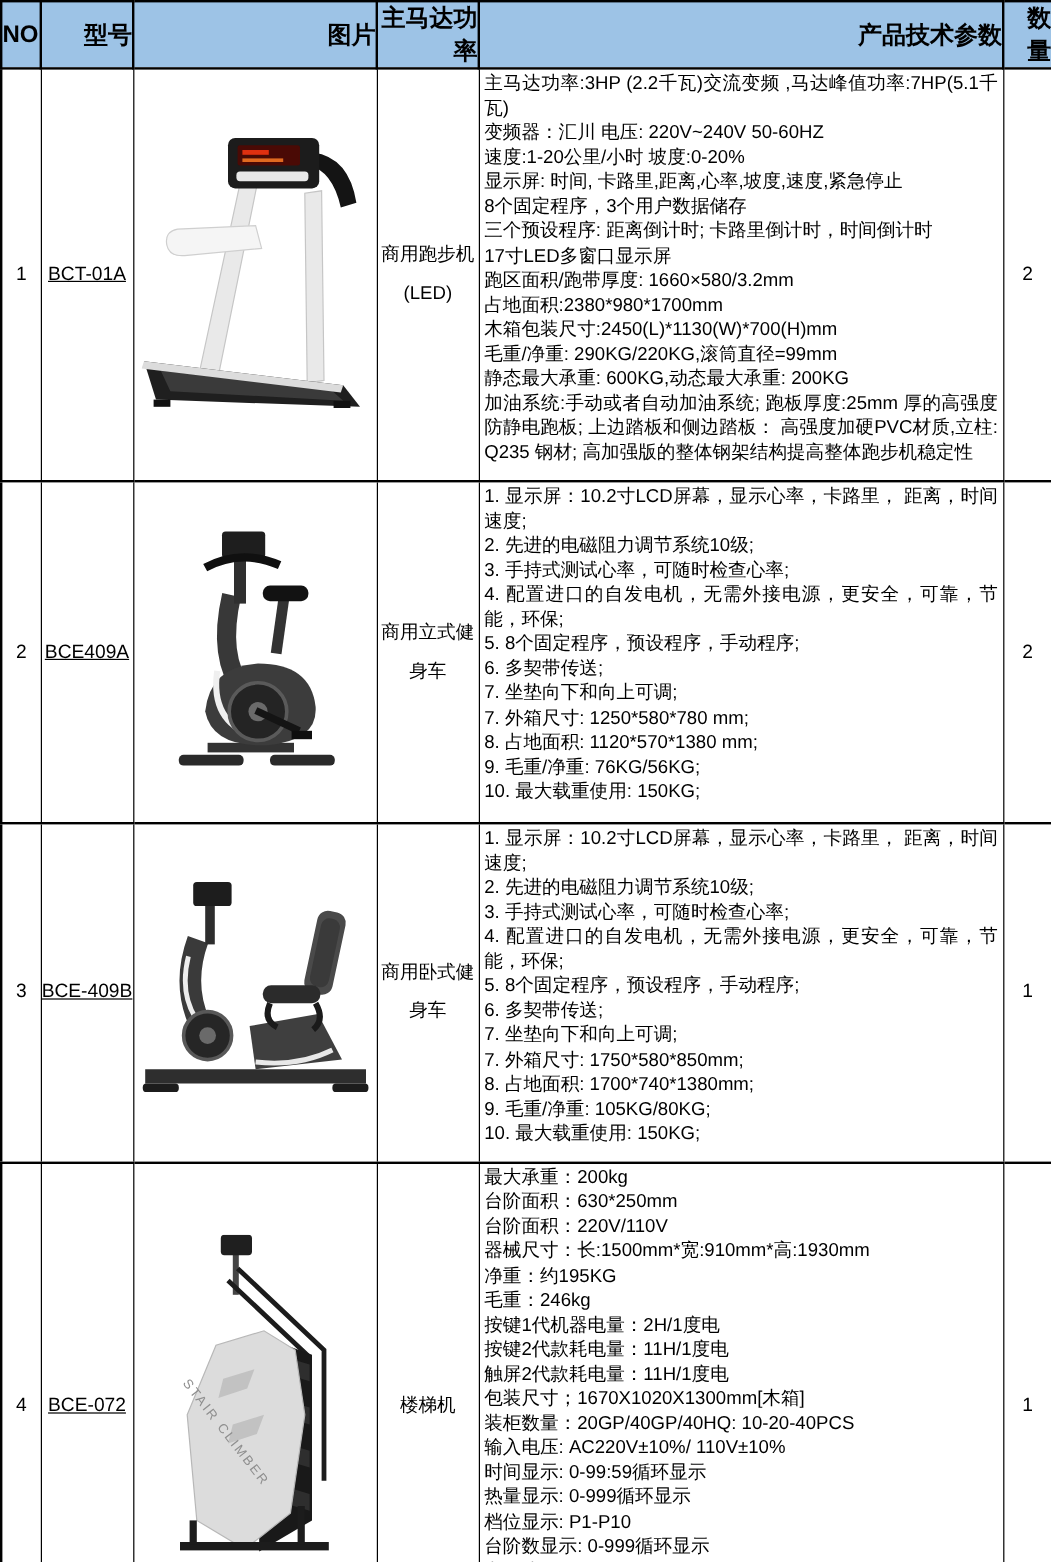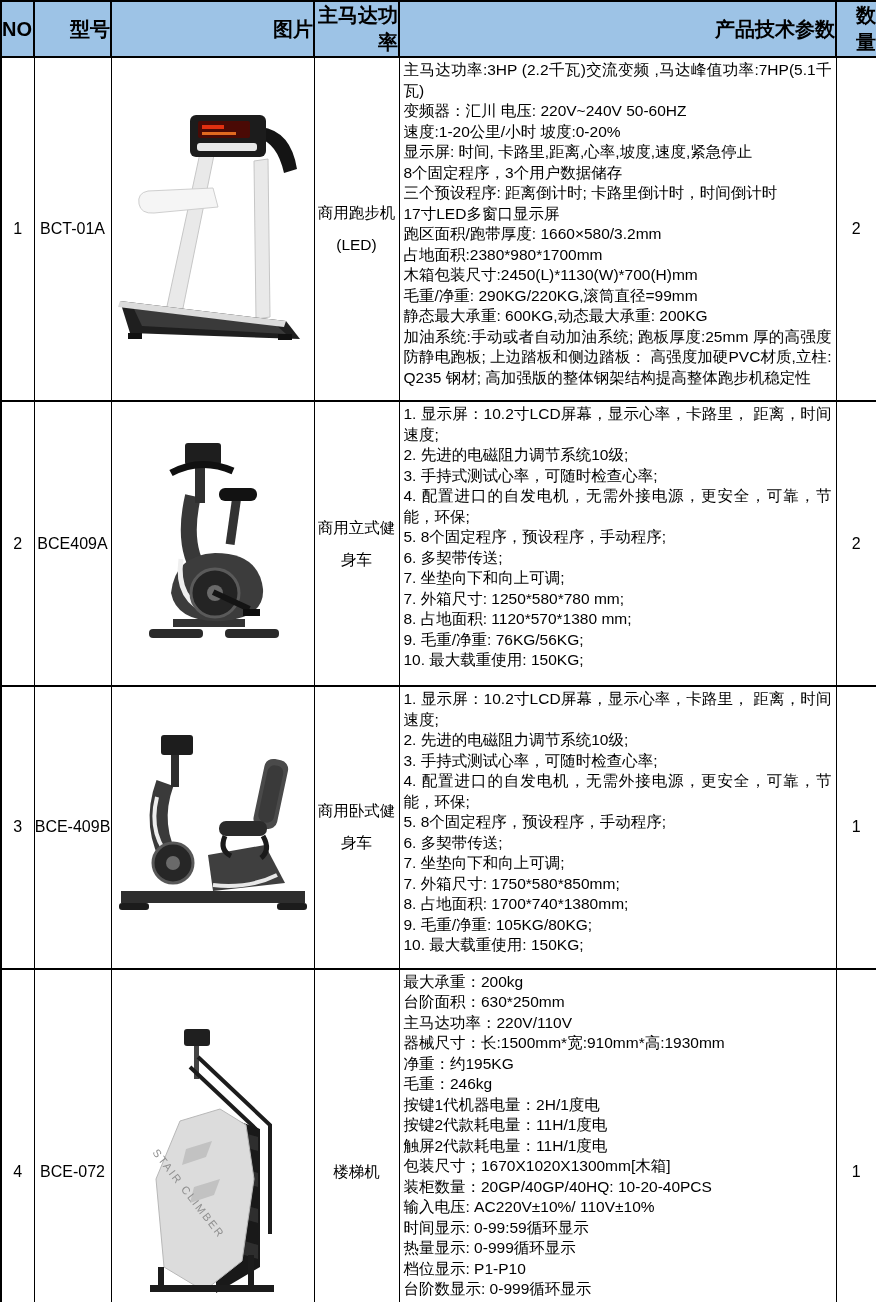--- a/index.html
+++ b/index.html
@@ -51,21 +51,21 @@
     text-align:justify;
     vertical-align:top;
     padding:2px 4px 12px 4px;
     line-height:20.5px;
   }
   td.cell-name{
     white-space:pre-line;
     line-height:32px;
   }
   td.cell-no, td.cell-qty{font-size:16px;}
-  td.cell-model{font-size:16px;}
+  td.cell-model{font-size:16px;text-decoration:underline;}
   .param-line{margin:0;}
   tbody tr:nth-child(1) td{height:313px}
   tbody tr:nth-child(2) td{height:269px}
   tbody tr:nth-child(3) td{height:259px}
   tbody tr:nth-child(4) td{height:390px}
   td.cell-image svg{display:block;margin:0 auto;}
 </style>
 </head>
 <body>
 
@@ -230,21 +230,21 @@
     <text transform="rotate(52 52 150)" x="14" y="156" font-size="11" letter-spacing="2" fill="#8f8f8f" font-family="Liberation Sans, sans-serif">STAIR CLIMBER</text>
     <rect x="22" y="256" width="124" height="7" fill="#1c1c1c"></rect>
     <rect x="30" y="238" width="6" height="20" fill="#1c1c1c"></rect>
     <rect x="120" y="226" width="6" height="32" fill="#1c1c1c"></rect>
   </svg>
         </td>
     <td class="cell-name">楼梯机</td>
     <td class="cell-params">
           <div class="param-line">最大承重：200kg</div>
           <div class="param-line">台阶面积：630*250mm</div>
-          <div class="param-line">主马达功率：220V/110V</div>
+          <div class="param-line">台阶面积：220V/110V</div>
           <div class="param-line">器械尺寸：长:1500mm*宽:910mm*高:1930mm</div>
           <div class="param-line">净重：约195KG</div>
           <div class="param-line">毛重：246kg</div>
           <div class="param-line">按键1代机器电量：2H/1度电</div>
           <div class="param-line">按键2代款耗电量：11H/1度电</div>
           <div class="param-line">触屏2代款耗电量：11H/1度电</div>
           <div class="param-line">包装尺寸；1670X1020X1300mm[木箱]</div>
           <div class="param-line">装柜数量：20GP/40GP/40HQ: 10-20-40PCS</div>
           <div class="param-line">输入电压: AC220V±10%/ 110V±10%</div>
           <div class="param-line">时间显示: 0-99:59循环显示</div>

